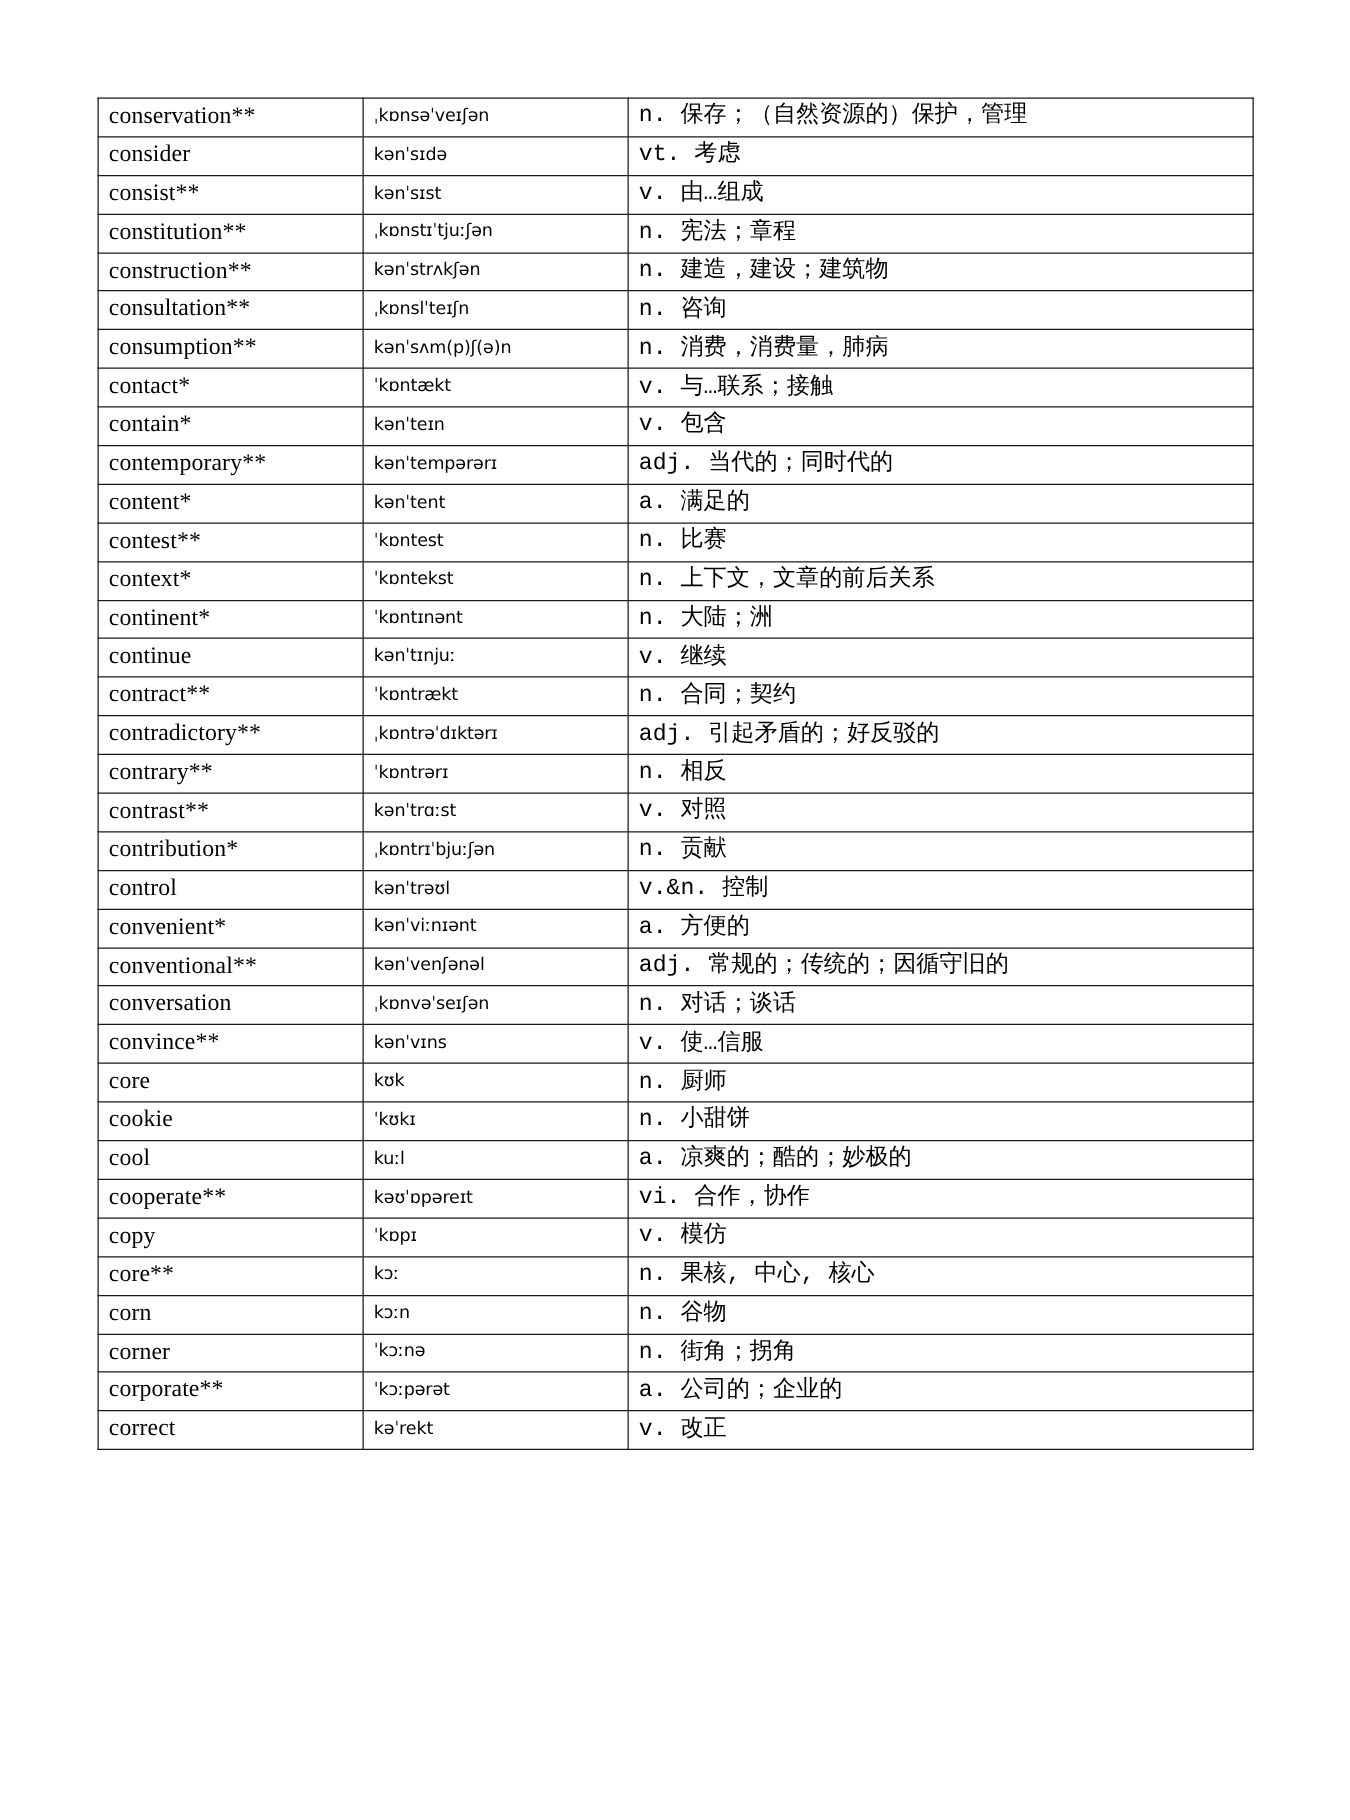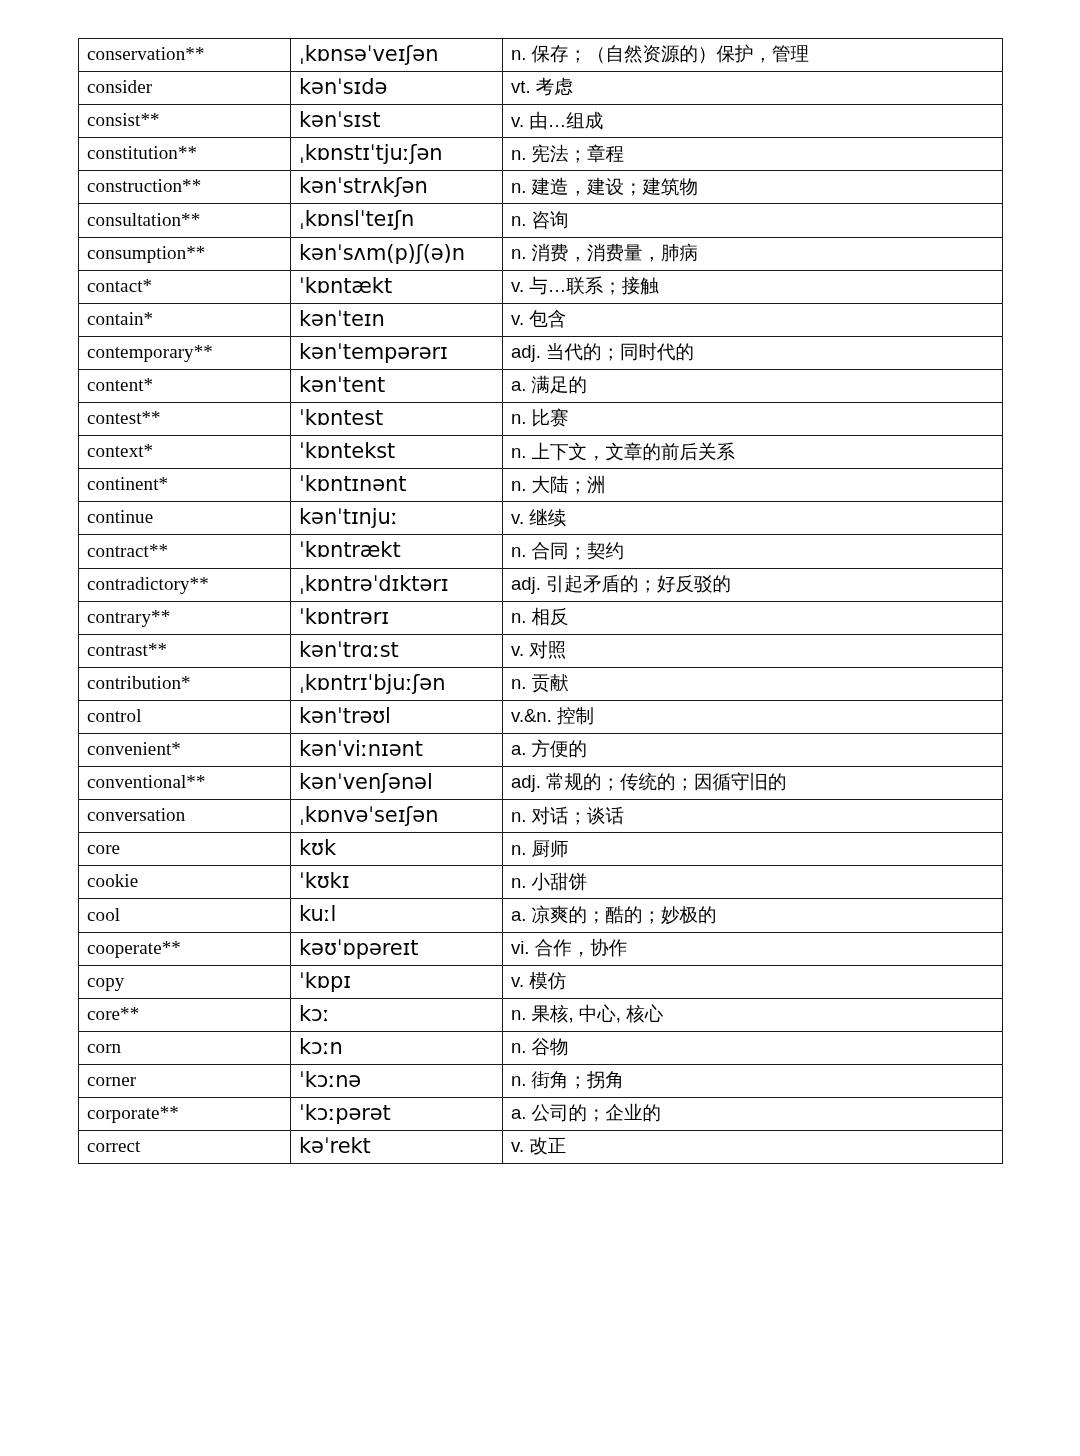--- a/index.html
+++ b/index.html
@@ -12,21 +12,21 @@
     height: 1456px;
     font-family: "Liberation Serif", "DejaVu Serif", serif;
     color: #000000;
     overflow: hidden;
   }
   .page {
     position: relative;
     width: 1080px;
     height: 1032px;
     box-sizing: border-box;
-    padding: 38px 78px 0 78px;
+    padding: 78px 78px 0 78px;
   }
   table.vocab {
     width: 924px;
     border-collapse: collapse;
     table-layout: fixed;
   }
   table.vocab td {
     border: 1px solid #1a1a1a;
     padding: 4px 8px 5px 8px;
     vertical-align: middle;
@@ -40,25 +40,25 @@
   col.c-phon { width: 212px; }
   col.c-def  { width: 500px; }
 
   td.word {
     font-family: "Liberation Serif", "DejaVu Serif", serif;
     font-size: 19px;
     letter-spacing: 0.1px;
   }
   td.phon {
     font-family: "DejaVu Sans", "Liberation Sans", sans-serif;
-    font-size: 21px;
+    font-size: 14px;
     letter-spacing: -0.1px;
   }
   td.def {
-    font-family: Liberation Sans, sans-serif;
+    font-family: Liberation Mono, monospace;
     font-size: 18.5px;
   }
 </style>
 </head>
 <body>
 
 <div class="page">
   <table class="vocab">
     <colgroup>
       <col class="c-word">
@@ -180,20 +180,25 @@
           <td class="word">conventional**</td>
           <td class="phon">kənˈvenʃənəl</td>
           <td class="def">adj. 常规的；传统的；因循守旧的</td>
         </tr>
         <tr>
           <td class="word">conversation</td>
           <td class="phon">ˌkɒnvəˈseɪʃən</td>
           <td class="def">n. 对话；谈话</td>
         </tr>
         <tr>
+          <td class="word">convince**</td>
+          <td class="phon">kənˈvɪns</td>
+          <td class="def">v. 使…信服</td>
+        </tr>
+        <tr>
           <td class="word">core</td>
           <td class="phon">kʊk</td>
           <td class="def">n. 厨师</td>
         </tr>
         <tr>
           <td class="word">cookie</td>
           <td class="phon">ˈkʊkɪ</td>
           <td class="def">n. 小甜饼</td>
         </tr>
         <tr>

